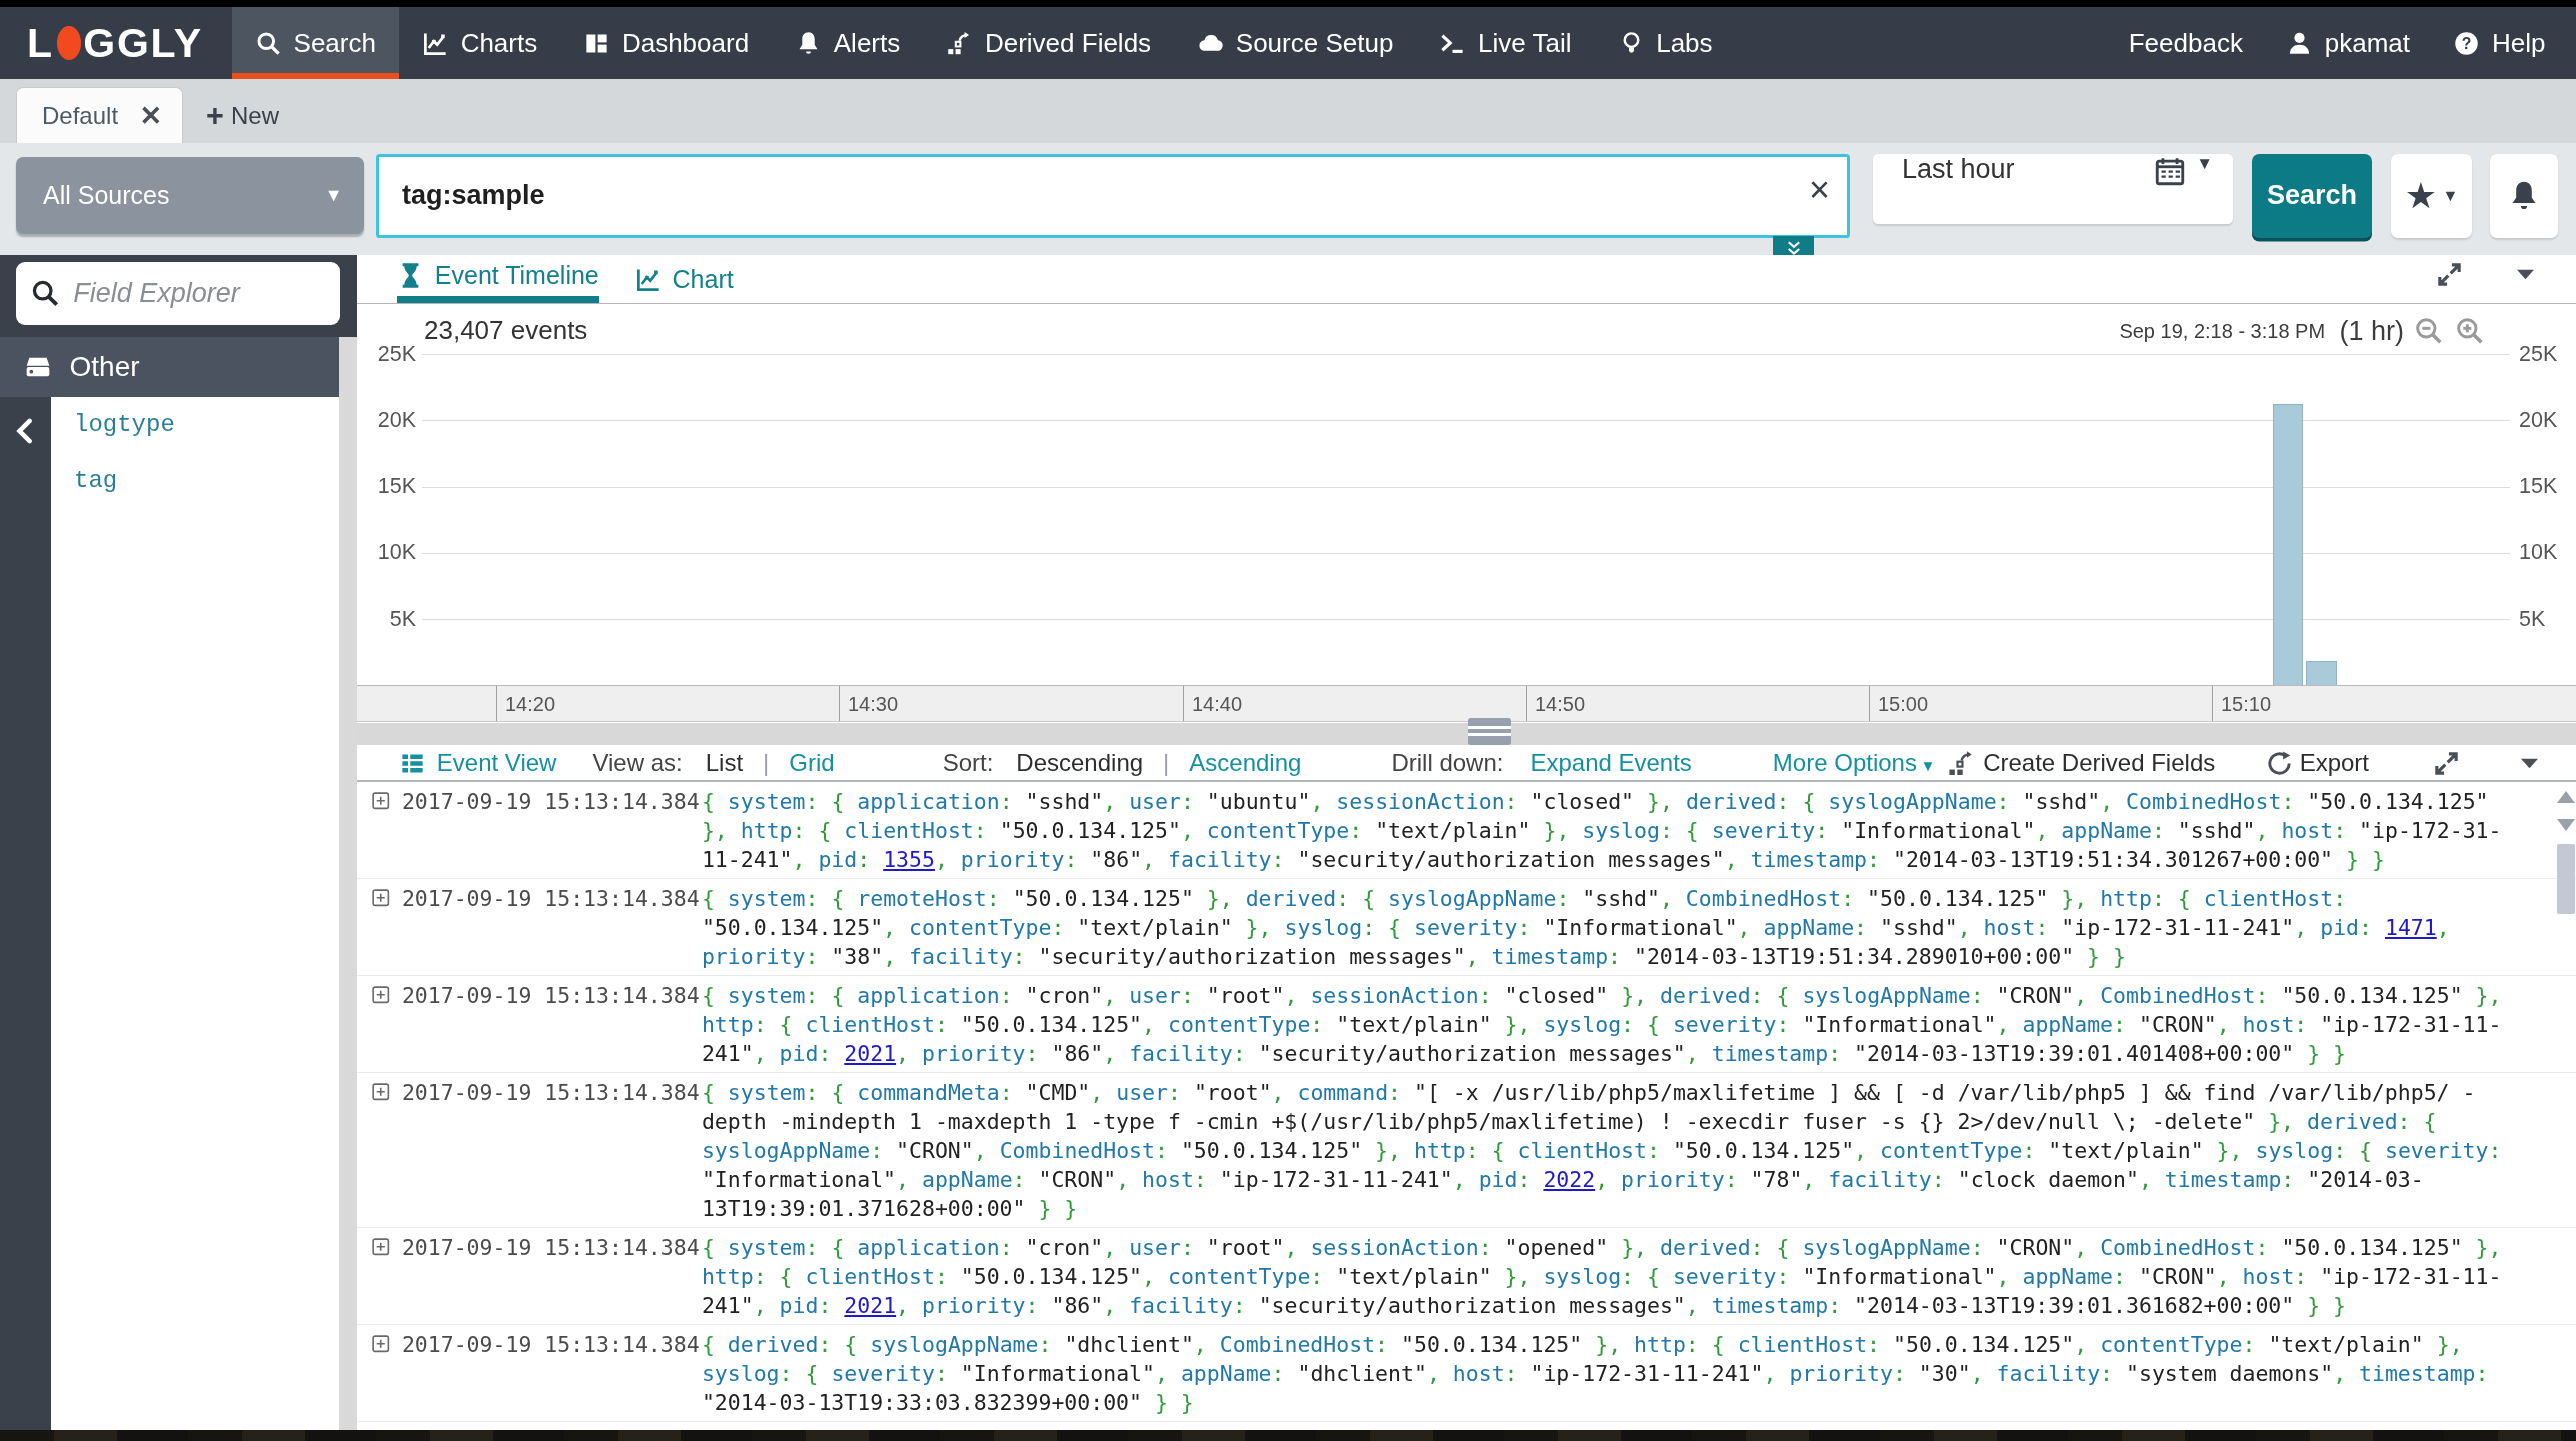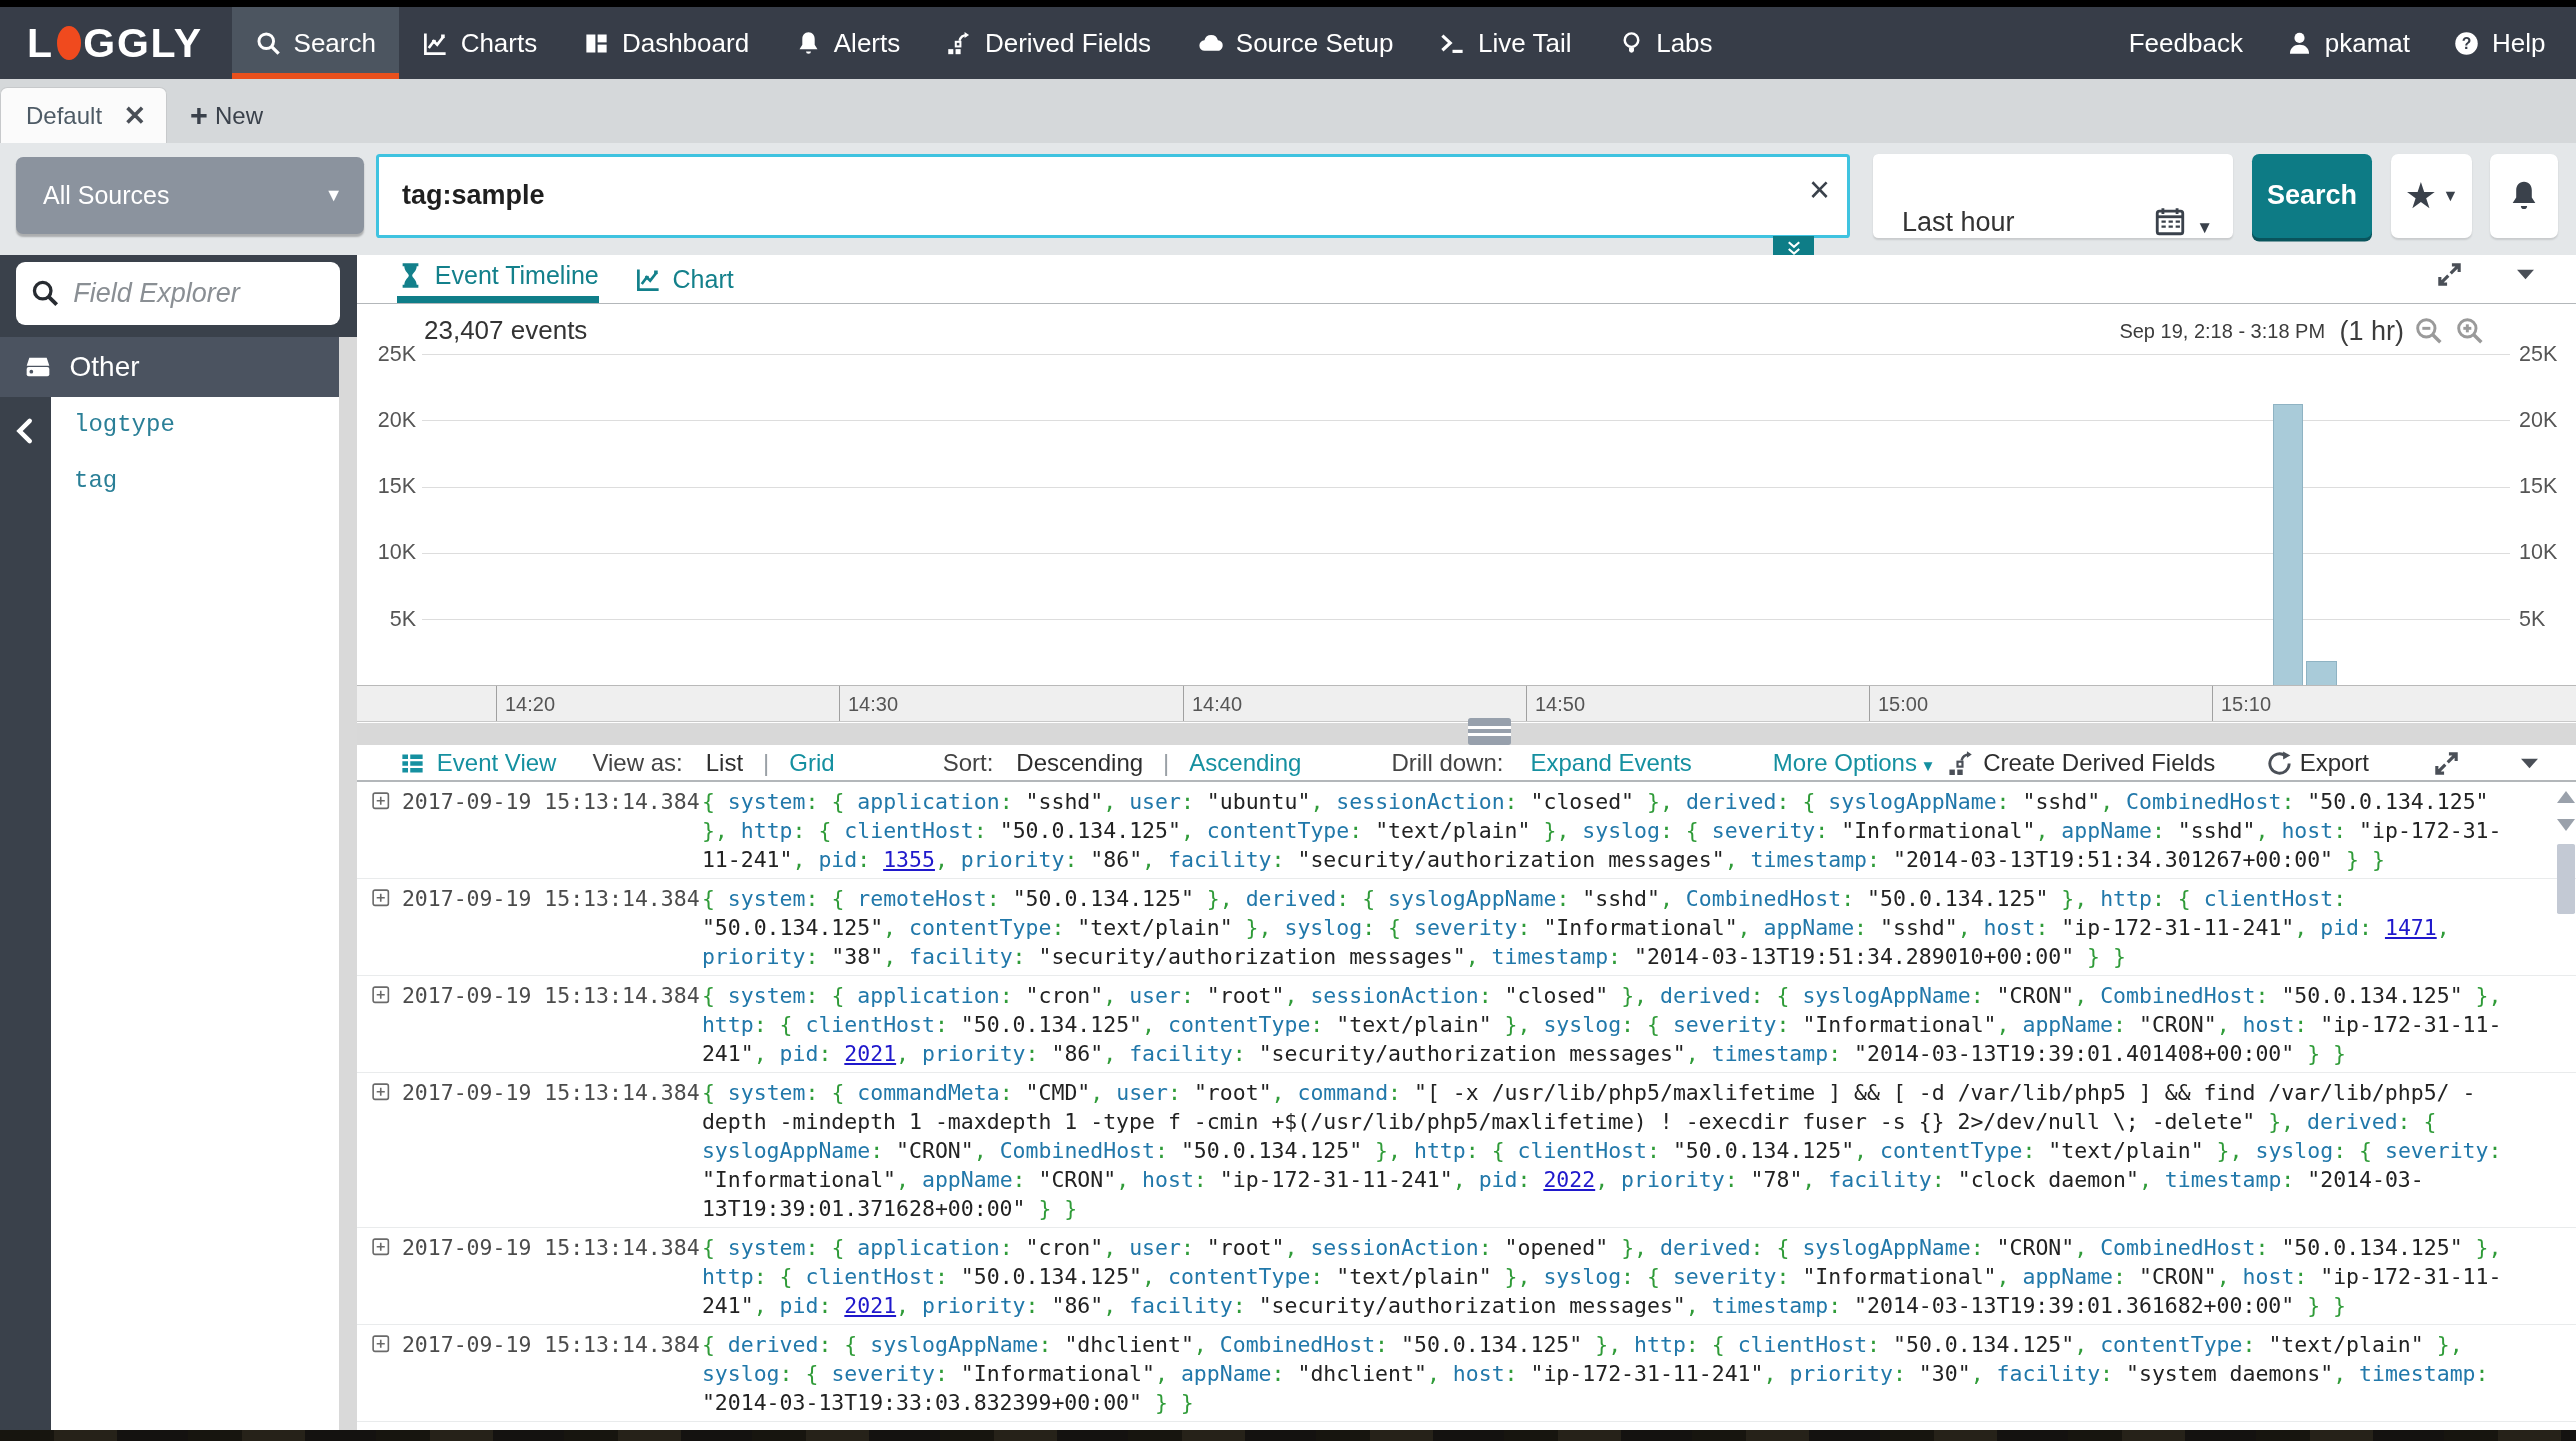--- a/index.html
+++ b/index.html
@@ -21,21 +21,21 @@
   .nav-item.active { background:#4c5560; }
   .nav-underline { position:absolute; left:0; bottom:0; width:100%; height:6.3px; background:#e8501d; }
   .nicon { width:27px; height:27px; display:inline-block; }
   .nicon svg { width:100%; height:100%; }
   .nav-right { margin-left:auto; display:flex; align-items:center; gap:36px; padding-right:27px; }
   .nav-right .nav-item { padding:0 3.6px; }
 
   
   .tabbar { position:absolute; left:0; top:79px; width:100%; height:65px; background:#d5d8da;
     display:flex; align-items:flex-end; }
-  .tab { margin-left:0; width:167px; height:57px; background:#fbfbfb; border:0.9px solid #c7c9cb;
+  .tab { margin-left:16px; width:167px; height:57px; background:#fbfbfb; border:0.9px solid #c7c9cb;
     border-bottom:none; border-radius:7.2px 7.2px 0 0; display:flex; align-items:center;
     justify-content:space-between; padding:0 20px 0 25px; font-size:24px; color:#4e5b66; cursor:pointer; }
   .tab-close { font-size:27px; font-weight:bold; color:#4a4f57; cursor:pointer; }
   .newtab { display:flex; align-items:center; gap:7.2px; height:57px; padding:0 23px;
     font-size:24px; color:#3a414b; cursor:pointer; }
   .newtab .plus { font-size:30.5px; font-weight:bold; }
 
   
   .searchrow { position:absolute; left:0; top:143px; width:100%; height:112px; background:#e4e7e9; }
   .sources { position:absolute; left:16px; top:14.3px; width:348px; height:77px; background:#8b939e;
@@ -44,22 +44,22 @@
   .sources .caret { font-size:18px; }
   .query-wrap { position:absolute; left:376px; top:10.8px; width:1474px; height:84px; }
   .query-input { width:100%; height:100%; border:3.6px solid #3fc3e0; border-radius:3.6px;
     font-size:27px; font-weight:600; color:#1f1f1f; padding:0 63px 0 23px;
     font-family:"Liberation Sans", sans-serif; outline:none; }
   .query-clear { position:absolute; right:20px; top:18px; font-size:36px; color:#3a414b;
     cursor:pointer; line-height:1; }
   .query-expand { position:absolute; right:36px; top:82px; width:41px; height:26px; background:#0e7d87;
     border-radius:0 0 5.4px 5.4px; display:flex; align-items:center; justify-content:center; cursor:pointer; }
   .query-expand svg { width:20px; height:18px; color:#fff; }
-  .timepicker { position:absolute; left:1873px; top:10.8px; width:360px; height:84px; background:#fff;
-    border-radius:5.4px; box-shadow:0 1.8px 1.8px rgba(0,0,0,.12); display:flex; align-items:flex-end;
+  .timepicker { position:absolute; left:1873px; top:10.8px; width:360px; height:70px; background:#fff;
+    border-radius:5.4px; box-shadow:0 1.8px 1.8px rgba(0,0,0,.12); display:flex; align-items:flex-start;
     font-size:27px; color:#333; padding:0 20px 0 29px; cursor:pointer; }
   .timepicker .cal { width:34px; height:34px; margin-left:auto; color:#3a414b; }
   .timepicker .cal svg { width:100%; height:100%; }
   .timepicker .caret { font-size:17px; color:#3a414b; margin-left:9px; }
   .search-btn { position:absolute; left:2252px; top:10.8px; width:120px; height:84px; background:#0d7b85;
     border:none; border-radius:7.2px; box-shadow:0 3.6px 0 #09545c; color:#fff; font-size:27px;
     font-weight:bold; cursor:pointer; font-family:"Liberation Sans", sans-serif; }
   .icon-btn { position:absolute; top:10.8px; height:84px; background:#fff; border-radius:7.2px;
     box-shadow:0 1.8px 1.8px rgba(0,0,0,.12); display:flex; align-items:center; justify-content:center;
     color:#3a414b; cursor:pointer; }

